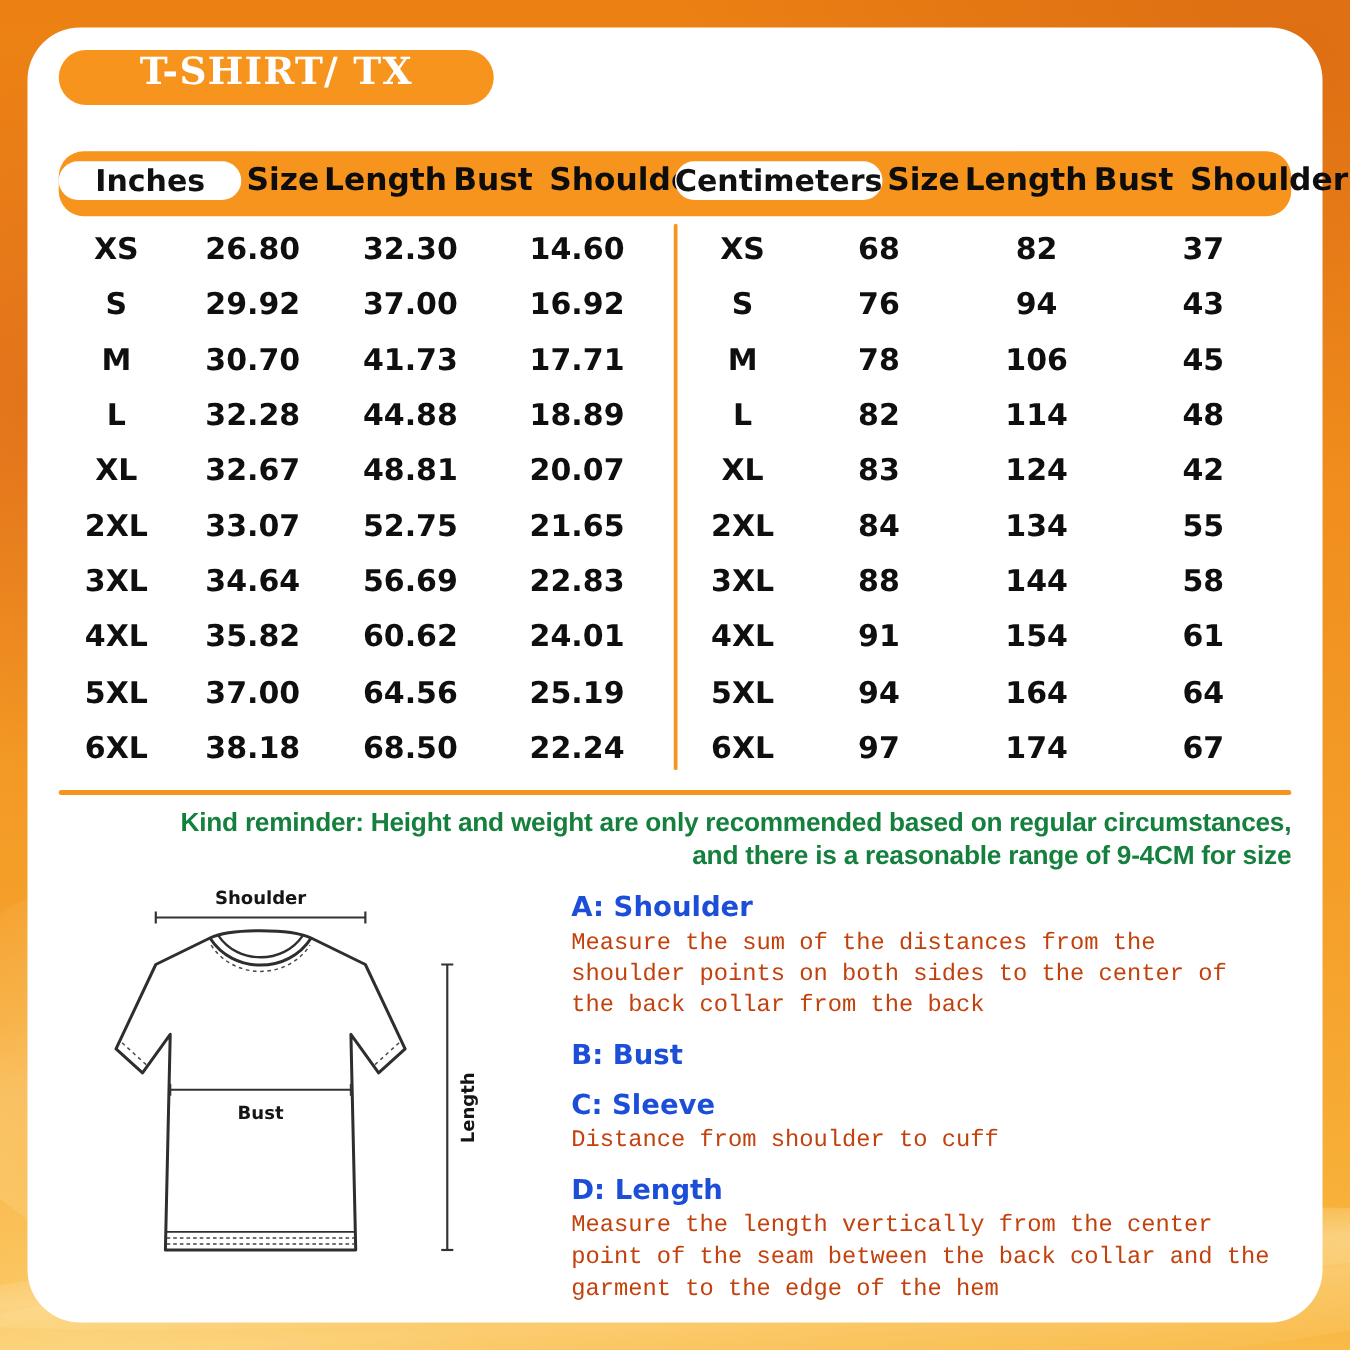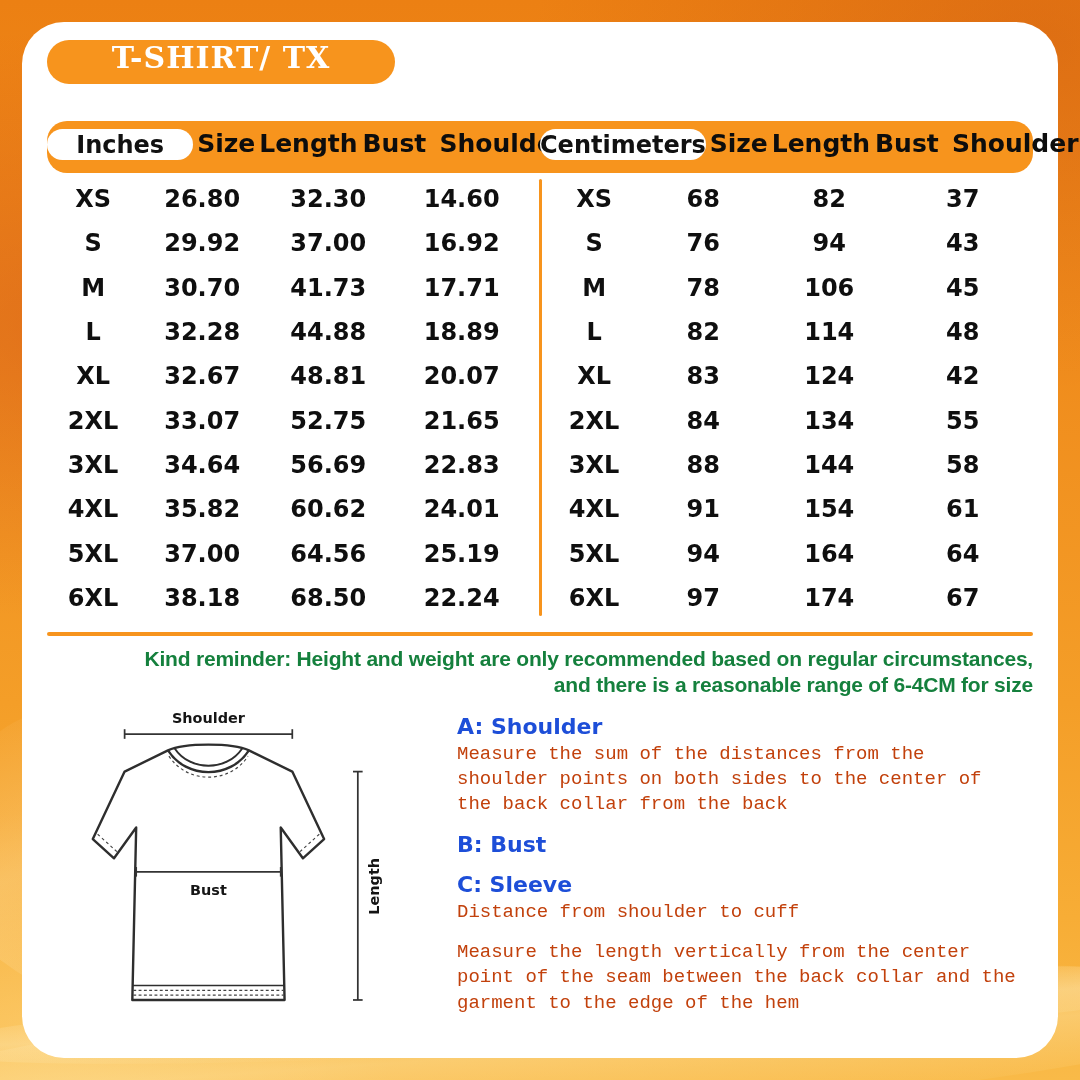--- a/index.html
+++ b/index.html
@@ -231,21 +231,21 @@
           <span class="cell">174</span>
           <span class="cell">67</span>
         </div>
       </div>
   </div>
 
   <div class="h-divider"></div>
 
   <div class="reminder">
     <div>Kind reminder: Height and weight are only recommended based on regular circumstances,</div>
-    <div>and there is a reasonable range of 6-4CM for size</div>
+    <div>and there is a reasonable range of 9-4CM for size</div>
   </div>
 
   <div class="bottom">
     <div class="diagram-box">
       <svg width="400" height="318" viewBox="0 0 370 330" preserveAspectRatio="xMidYMin meet">
 
         <text x="145" y="16" text-anchor="middle" font-size="15">Shoulder</text>
         <g stroke="#333" stroke-width="1.8">
           <line x1="58" y1="27" x2="232" y2="27"></line>
           <line x1="58" y1="22" x2="58" y2="32"></line>
@@ -287,18 +287,19 @@
           <div class="inst-b">Measure the sum of the distances from the shoulder points on both sides to the center of the back collar from the back</div>
         </div>
         <div class="inst">
           <div class="inst-h">B: Bust</div>
         </div>
         <div class="inst">
           <div class="inst-h">C: Sleeve</div>
           <div class="inst-b">Distance from shoulder to cuff</div>
         </div>
         <div class="inst">
+          <div class="inst-h">D: Length</div>
           <div class="inst-b">Measure the length vertically from the center point of the seam between the back collar and the garment to the edge of the hem</div>
         </div>
       </div>
   </div>
 
 </div>
 
 </body></html>

